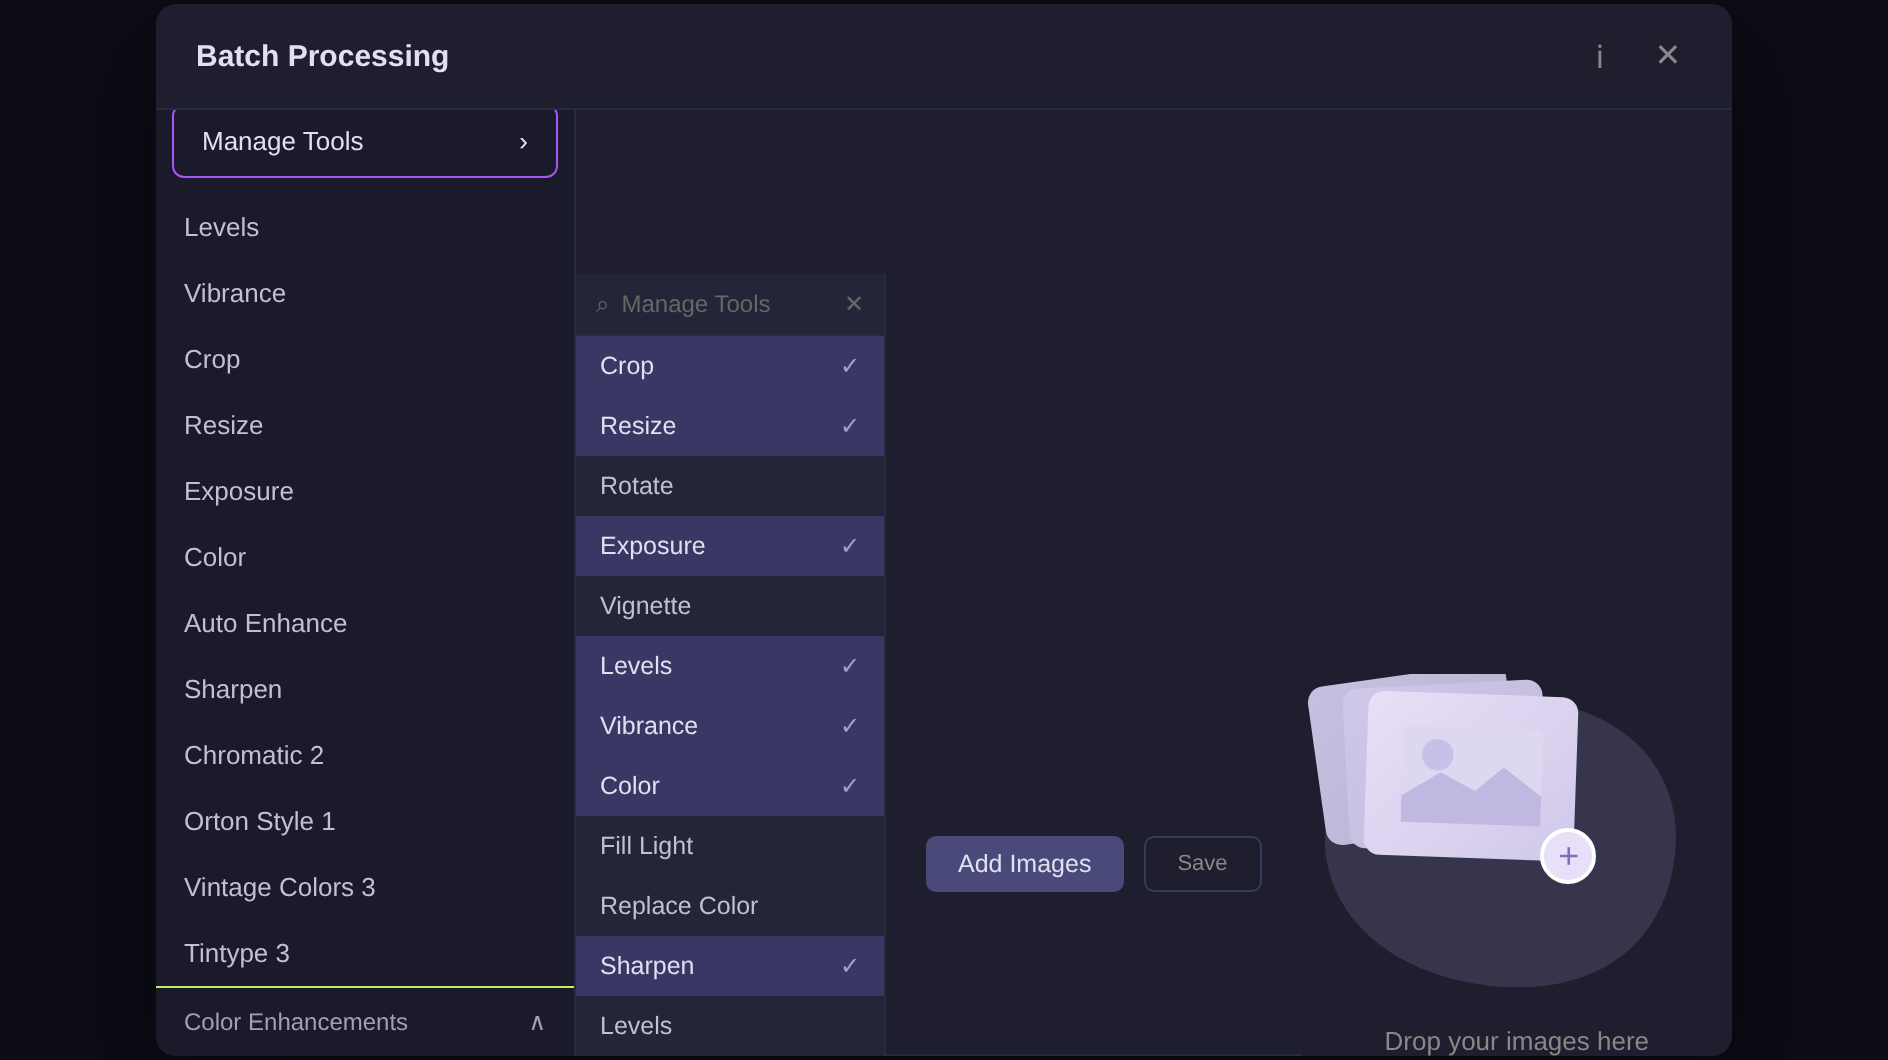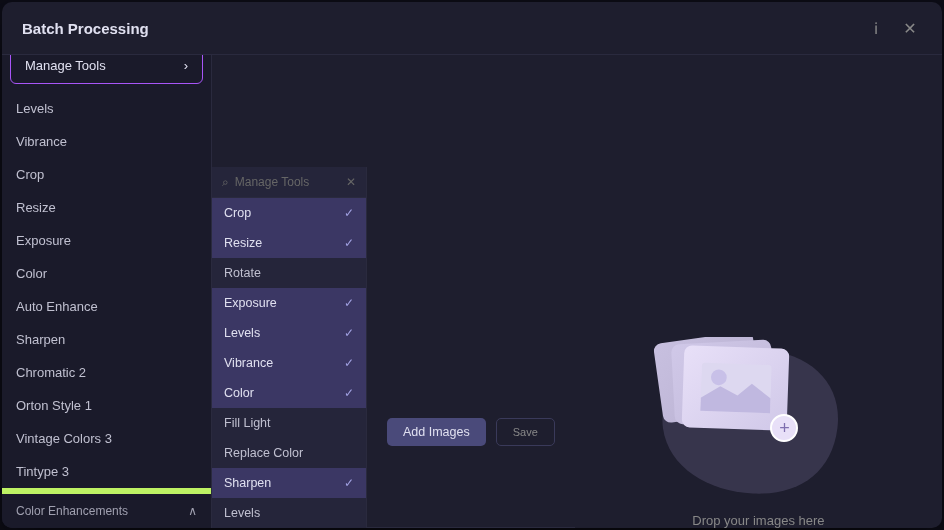--- a/index.html
+++ b/index.html
@@ -13,21 +13,21 @@
     }
     .modal-overlay {
       width: 944px;
       height: 530px;
       display: flex;
       align-items: center;
       justify-content: center;
       background: rgba(0,0,0,0.5);
     }
     .modal {
-      width: 940px;
+      width: 788px;
       height: 526px;
       background: #1e1e2e;
       border-radius: 10px;
       display: flex;
       flex-direction: column;
       overflow: hidden;
       box-shadow: 0 20px 60px rgba(0,0,0,0.6);
     }
     .modal-header {
       display: flex;
@@ -106,21 +106,21 @@
       font-size: 13px;
       cursor: pointer;
     }
     .sidebar-item .remove-icon {
       color: #666;
       font-size: 12px;
       opacity: 0;
     }
     .sidebar-footer {
       padding: 10px 14px;
-      border-top: 6px solid #bef264;
+      border-top: 1px solid #bef264;
       display: flex;
       align-items: center;
       justify-content: space-between;
       color: #a0a0b0;
       font-size: 12px;
       cursor: pointer;
     }
     
     .dropdown-panel {
       width: 155px;
@@ -383,20 +383,23 @@
             <div class="dropdown-item selected">
               <span>Resize</span>
               <span class="check-icon">✓</span>
             </div>
             <div class="dropdown-item">
               <span>Rotate</span>
             </div>
             <div class="dropdown-item selected">
               <span>Exposure</span>
               <span class="check-icon">✓</span>
+            </div>
+            <div class="dropdown-item">
+              <span>Vignette</span>
             </div>
             <div class="dropdown-item selected">
               <span>Levels</span>
               <span class="check-icon">✓</span>
             </div>
             <div class="dropdown-item selected">
               <span>Vibrance</span>
               <span class="check-icon">✓</span>
             </div>
             <div class="dropdown-item selected">

